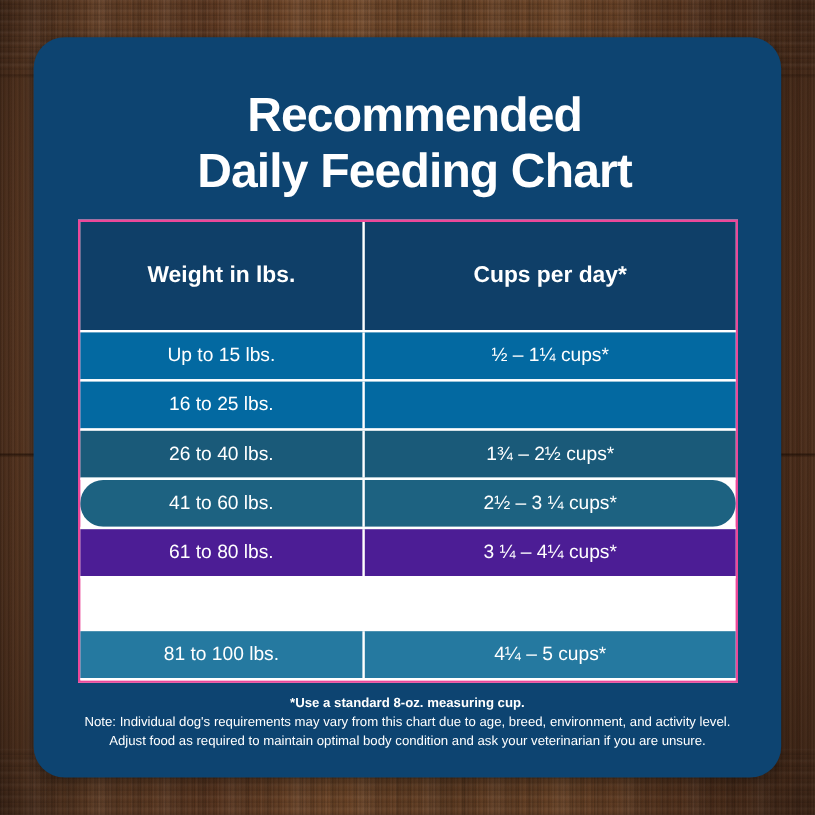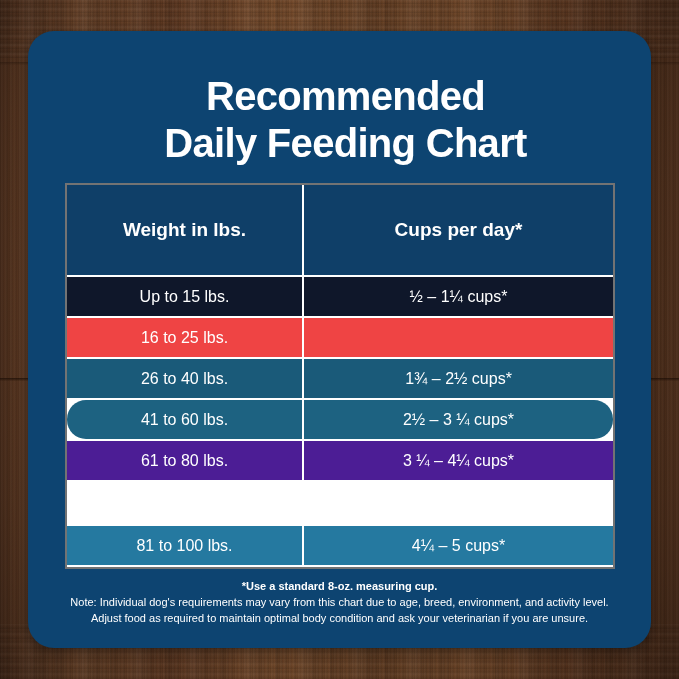--- a/index.html
+++ b/index.html
@@ -88,21 +88,21 @@
     padding-left: 12px;
   }
   .title .line { display: block; }
 
   
   .table {
     position: absolute;
     left: 37px;
     top: 152px;
     width: 550px;
-    border: 2px solid #737373;
+    border: 2px solid #ec4899;
     box-sizing: border-box;
     background: #ffffff;
   }
   .row {
     display: flex;
     width: 100%;
   }
   .cell {
     box-sizing: border-box;
     color: #ffffff;
@@ -155,27 +155,27 @@
     <span class="line">Daily Feeding Chart</span>
   </div>
 
   <div class="table" id="feeding-table">
       <div class="row head" style="background: rgb(15, 63, 104);">
         <div class="cell c1">Weight in lbs.</div>
         <div class="vsep"></div>
         <div class="cell c2">Cups per day*</div>
       </div>
       <div class="hsep"></div>
-      <div class="row data" style="background: #0f172a;">
+      <div class="row data" style="background: #0369a1;">
         <div class="cell c1">Up to 15 lbs.</div>
         <div class="vsep"></div>
         <div class="cell c2">½ – 1¼ cups*</div>
       </div>
       <div class="hsep"></div>
-      <div class="row data" style="background: #ef4444;">
+      <div class="row data" style="background: #0369a1;">
         <div class="cell c1">16 to 25 lbs.</div>
         <div class="vsep"></div>
       </div>
       <div class="hsep"></div>
       <div class="row data" style="background: rgb(26, 90, 121);">
         <div class="cell c1">26 to 40 lbs.</div>
         <div class="vsep"></div>
         <div class="cell c2">1¾ – 2½ cups*</div>
       </div>
       <div class="hsep"></div>

